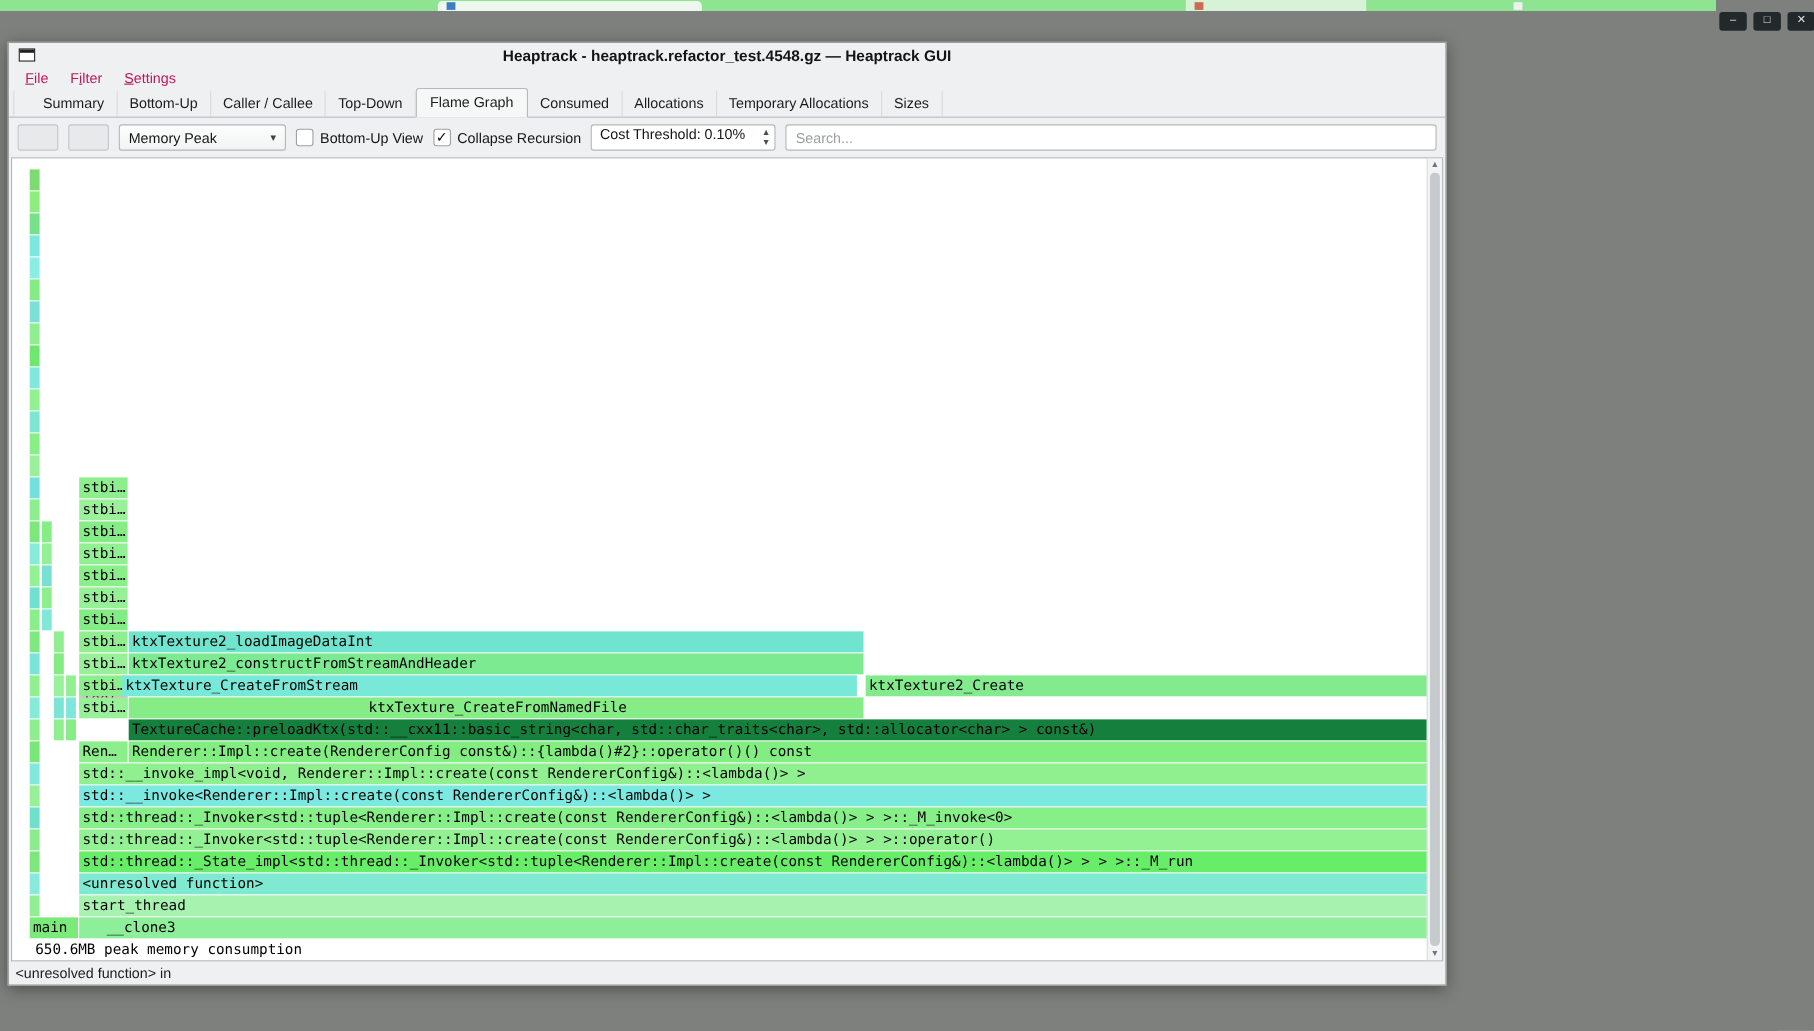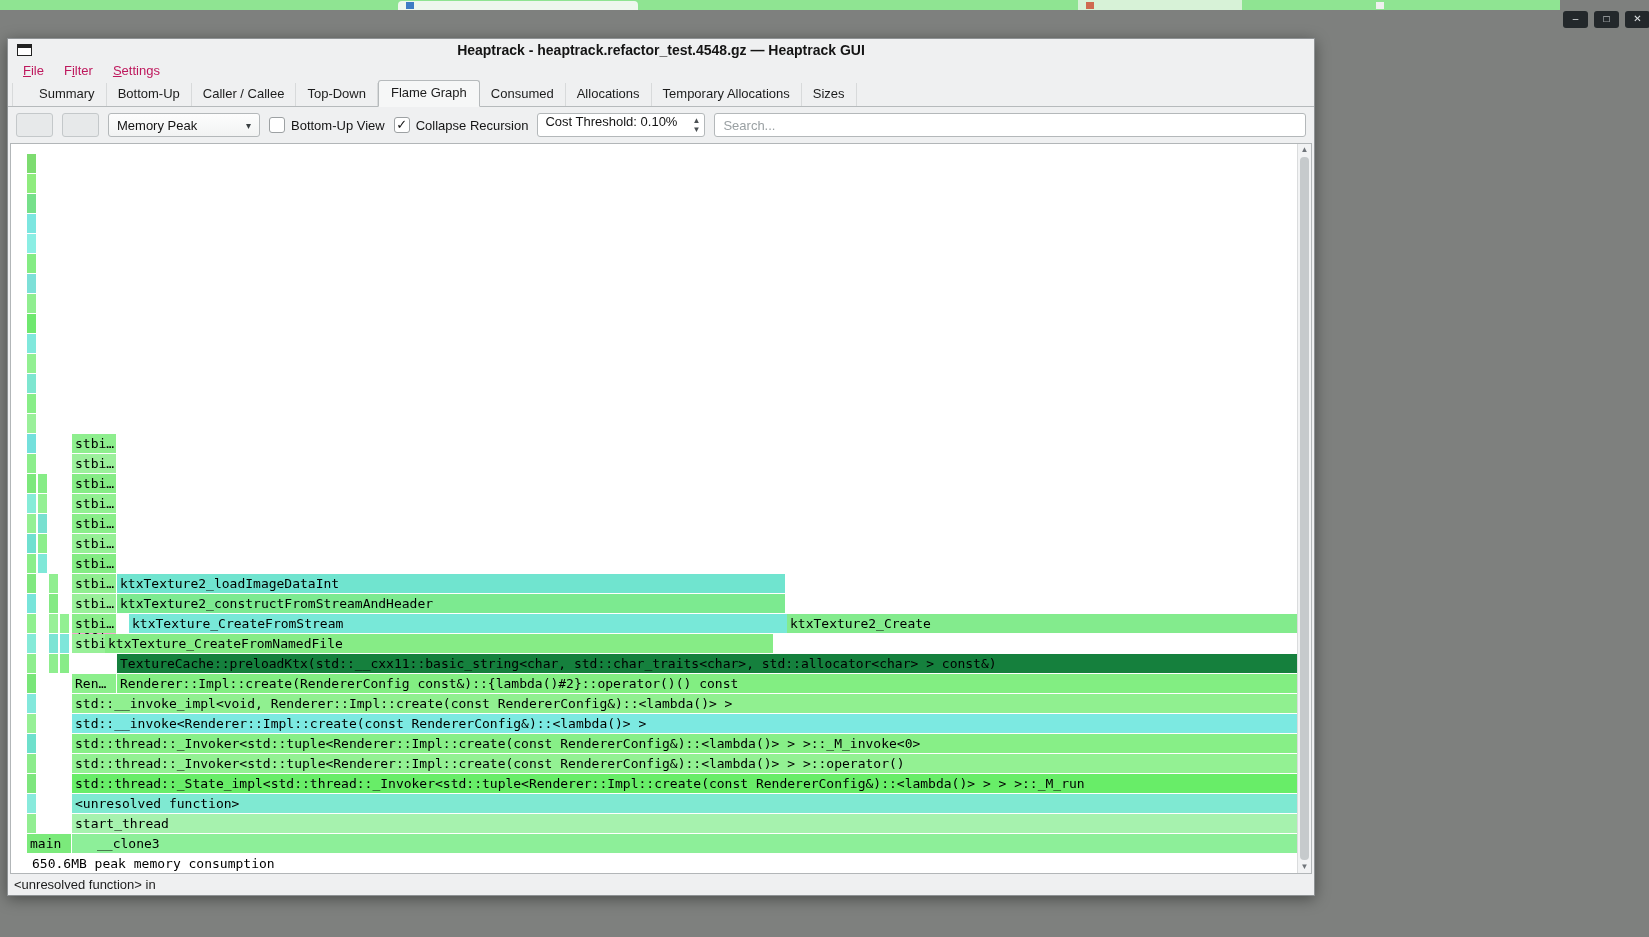--- a/index.html
+++ b/index.html
@@ -150,23 +150,23 @@
         <div class="fblock" style="left: 61px; top: 630px; width: 1460px; background: rgb(104, 237, 104);">std::thread::_State_impl&lt;std::thread::_Invoker&lt;std::tuple&lt;Renderer::Impl::create(const RendererConfig&amp;)::&lt;lambda()&gt; &gt; &gt; &gt;::_M_run</div>
         <div class="fblock" style="left: 61px; top: 610px; width: 1460px; background: rgb(147, 241, 147);">std::thread::_Invoker&lt;std::tuple&lt;Renderer::Impl::create(const RendererConfig&amp;)::&lt;lambda()&gt; &gt; &gt;::operator()</div>
         <div class="fblock" style="left: 61px; top: 590px; width: 1460px; background: rgb(135, 239, 135);">std::thread::_Invoker&lt;std::tuple&lt;Renderer::Impl::create(const RendererConfig&amp;)::&lt;lambda()&gt; &gt; &gt;::_M_invoke&lt;0&gt;</div>
         <div class="fblock" style="left: 61px; top: 570px; width: 1460px; background: rgb(124, 233, 225);">std::__invoke&lt;Renderer::Impl::create(const RendererConfig&amp;)::&lt;lambda()&gt; &gt;</div>
         <div class="fblock" style="left: 61px; top: 550px; width: 1460px; background: rgb(144, 240, 144);">std::__invoke_impl&lt;void, Renderer::Impl::create(const RendererConfig&amp;)::&lt;lambda()&gt; &gt;</div>
         <div class="fblock" style="left: 61px; top: 530px; width: 44px; background: rgb(140, 239, 140);">Ren…</div>
         <div class="fblock" style="left: 106px; top: 530px; width: 1415px; background: rgb(130, 238, 130);">Renderer::Impl::create(RendererConfig const&amp;)::{lambda()#2}::operator()() const</div>
         <div class="fblock" style="left: 61px; top: 482px; width: 44px; background: #f9a8d4; font-style: italic;">Tool…</div>
         <div class="fblock" style="left: 106px; top: 510px; width: 1415px; background: #15803d;">TextureCache::preloadKtx(std::__cxx11::basic_string&lt;char, std::char_traits&lt;char&gt;, std::allocator&lt;char&gt; &gt; const&amp;)</div>
         <div class="fblock" style="left: 61px; top: 490px; width: 44px; background: rgb(152, 240, 152);">stbi…</div>
-        <div class="fblock" style="left: 94px; top: 490px; width: 668px; background: rgb(134, 236, 134);">ktxTexture_CreateFromNamedFile</div>
+        <div class="fblock" style="left: 106px; top: 490px; width: 668px; background: rgb(134, 236, 134); text-align: center;">ktxTexture_CreateFromNamedFile</div>
         <div class="fblock" style="left: 61px; top: 470px; width: 44px; background: rgb(140, 238, 140);">stbi…</div>
-        <div class="fblock" style="left: 118px; top: 470px; width: 668px; background: rgb(120, 232, 216);">ktxTexture_CreateFromStream</div>
+        <div class="fblock" style="left: 100px; top: 470px; width: 668px; background: rgb(120, 232, 216);">ktxTexture_CreateFromStream</div>
         <div class="fblock" style="left: 776px; top: 470px; width: 745px; background: rgb(131, 235, 141);">ktxTexture2_Create</div>
         <div class="fblock" style="left: 61px; top: 450px; width: 44px; background: rgb(154, 240, 154);">stbi…</div>
         <div class="fblock" style="left: 106px; top: 450px; width: 668px; background: rgb(124, 234, 144);">ktxTexture2_constructFromStreamAndHeader</div>
         <div class="fblock" style="left: 61px; top: 430px; width: 44px; background: rgb(144, 238, 144);">stbi…</div>
         <div class="fblock" style="left: 106px; top: 430px; width: 668px; background: rgb(112, 228, 207);">ktxTexture2_loadImageDataInt</div>
         <div class="fblock" style="left: 61px; top: 410px; width: 44px; background: rgb(132, 236, 132);">stbi…</div>
         <div class="fblock" style="left: 61px; top: 390px; width: 44px; background: rgb(150, 240, 150);">stbi…</div>
         <div class="fblock" style="left: 61px; top: 370px; width: 44px; background: rgb(138, 238, 138);">stbi…</div>
         <div class="fblock" style="left: 61px; top: 350px; width: 44px; background: rgb(146, 240, 146);">stbi…</div>
         <div class="fblock" style="left: 61px; top: 330px; width: 44px; background: rgb(134, 236, 134);">stbi…</div>

